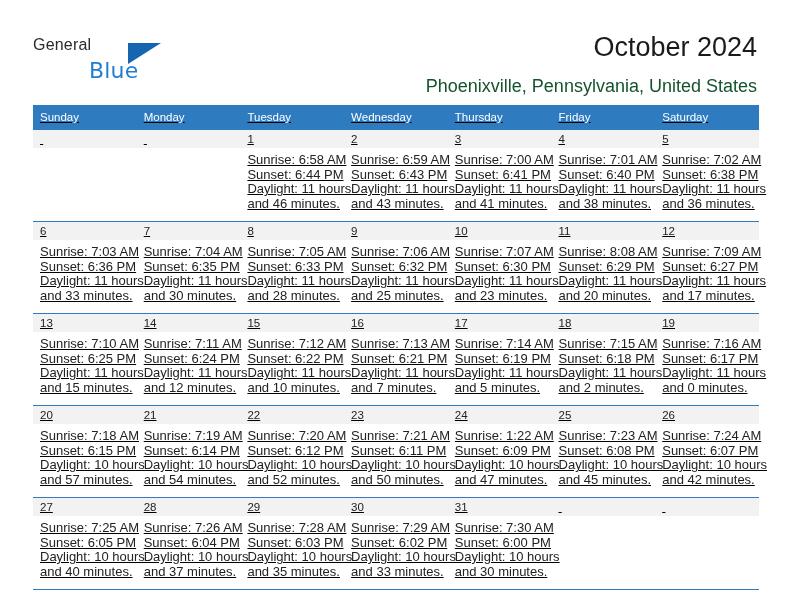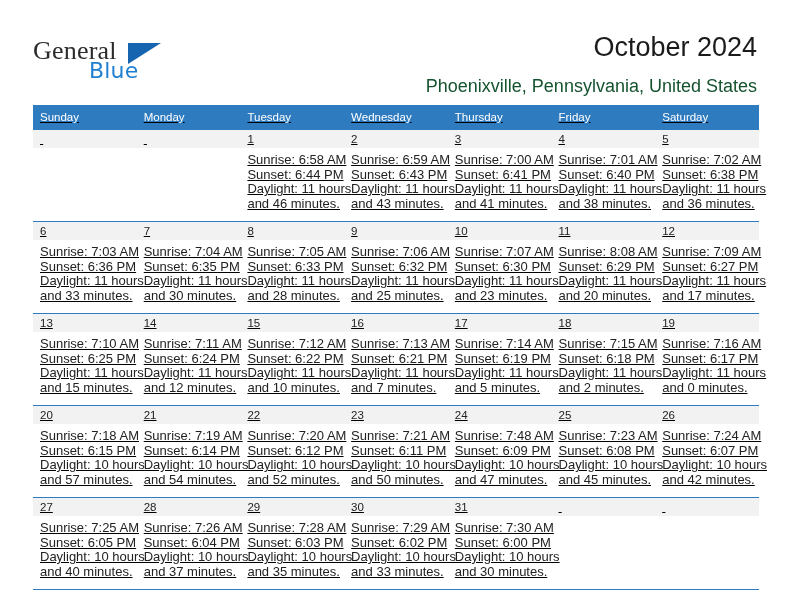--- a/index.html
+++ b/index.html
@@ -33,24 +33,24 @@
     position: absolute;
     left: 33px;
     top: 36px;
     width: 190px;
     height: 52px;
   }
   .logo-general {
     position: absolute;
     left: 0;
     top: 0;
-    font-size: 26px;
+    font-size: 16px;
     letter-spacing: 0.2px;
     color: #2b2b2b;
-    font-family: Liberation Serif, serif;
+    font-family: Liberation Sans, sans-serif;
     font-weight: 400;
   }
   .logo-tri {
     position: absolute;
     left: 95px;
     top: 7px;
     width: 0;
     height: 0;
     border-left: 33px solid #1565b0;
     border-bottom: 21px solid transparent;
@@ -392,21 +392,21 @@
               <div class="cellbody">
                 <div>Sunrise: 7:21 AM</div>
                 <div>Sunset: 6:11 PM</div>
                 <div>Daylight: 10 hours</div>
                 <div>and 50 minutes.</div>
               </div>
             </td>
             <td>
               <div class="daynum">24</div>
               <div class="cellbody">
-                <div>Sunrise: 7:48 AM</div>
+                <div>Sunrise: 1:22 AM</div>
                 <div>Sunset: 6:09 PM</div>
                 <div>Daylight: 10 hours</div>
                 <div>and 47 minutes.</div>
               </div>
             </td>
             <td>
               <div class="daynum">25</div>
               <div class="cellbody">
                 <div>Sunrise: 7:23 AM</div>
                 <div>Sunset: 6:08 PM</div>

